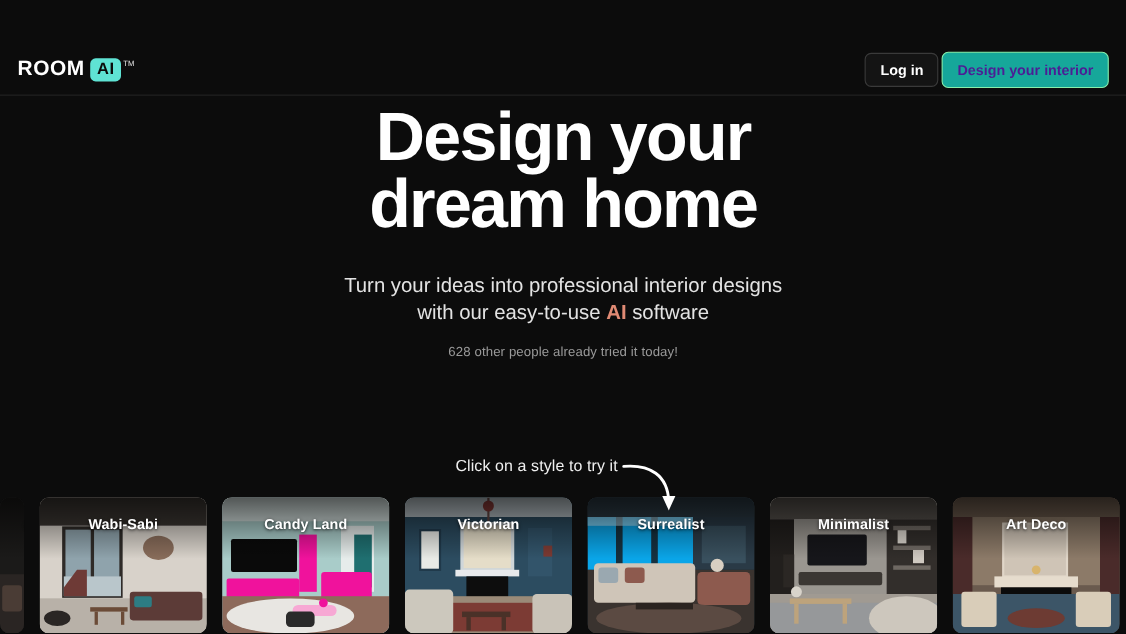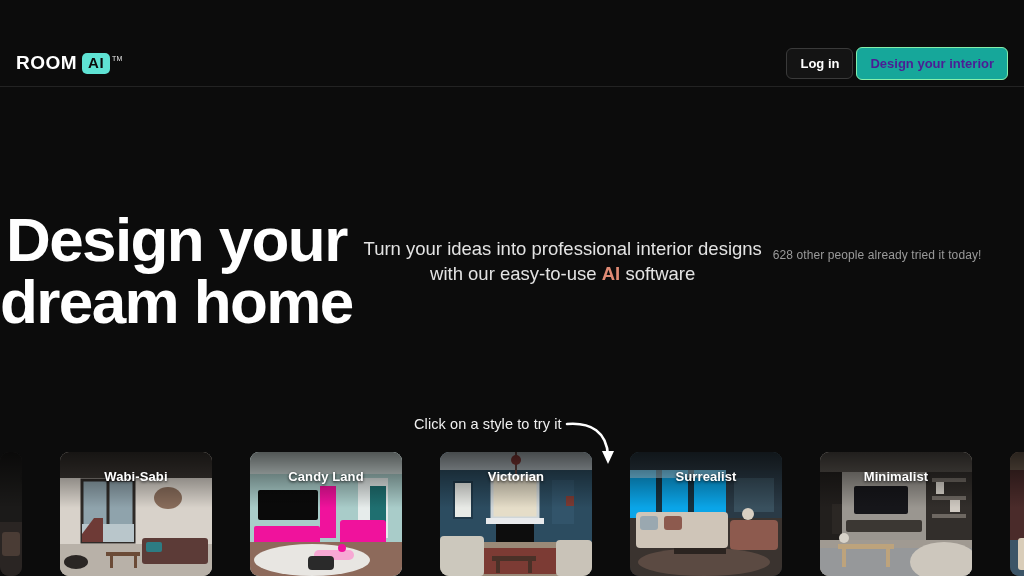--- a/index.html
+++ b/index.html
@@ -47,21 +47,21 @@
     padding:8px 13px;
   }
   .btn-design{
     background:#16a79a; color:#4c1d95; border:1px solid #86efac;
     padding:9px 13px;
   }
 
   
   .hero{
     position:absolute; top:47px; left:0; width:1024px; height:400px;
-    display:flex; flex-direction:row; align-items:center;
+    display:flex; flex-direction:column; align-items:center;
     text-align:center;
   }
   .hero-title{
     margin-top:47px;
     color:#ffffff;
     font-size:62px; font-weight:bold; line-height:0.99;
     letter-spacing:-1.6px;
     max-width:760px;
   }
   .hero-sub{
@@ -106,21 +106,20 @@
     overflow:hidden;
   }
   .card{
     position:relative;
     flex:0 0 auto;
     width:125px; height:124px;
     border-radius:9px;
     overflow:hidden;
     background:#181818;
     cursor:pointer;
-    margin-left:24px;
   }
   .card .thumb{ position:absolute; inset:0; overflow:hidden; }
   .card .thumb svg{ display:block; width:100%; height:100%; }
   .card .veil{
     position:absolute; left:0; right:0; top:0; height:56px;
     background:linear-gradient(to bottom, rgba(0,0,0,0.62), rgba(0,0,0,0.0));
   }
   .card .label{
     position:absolute; left:0; right:0; top:17px;
     text-align:center; color:#ffffff;

